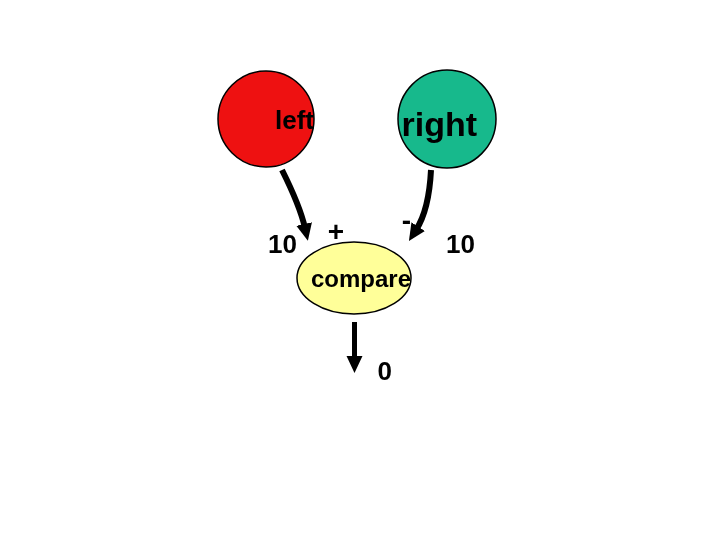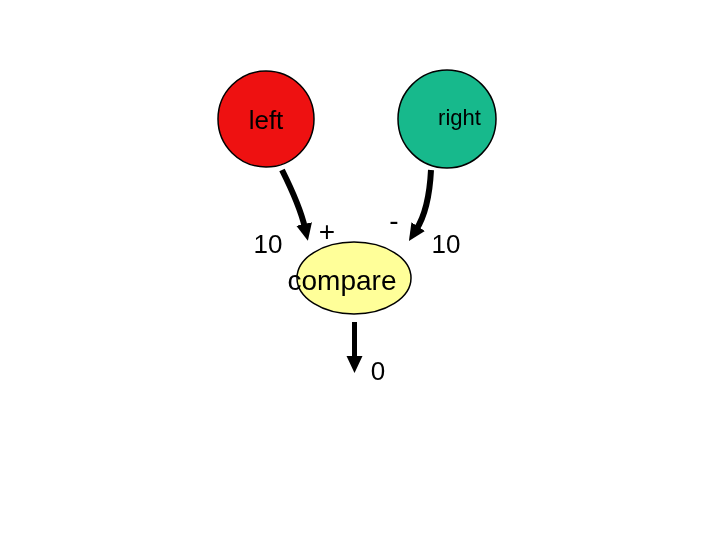--- a/index.html
+++ b/index.html
@@ -16,33 +16,33 @@
     font-family: "Liberation Sans", sans-serif;
   }
   .shapes {
     position: absolute;
     left: 0;
     top: 0;
   }
   .lbl {
     position: absolute;
     font-family: "Liberation Sans", sans-serif;
-    font-weight: normal;
+    font-weight: bold;
     color: #000000;
-    text-align: center;
+    text-align: right;
     line-height: 1.1;
     white-space: nowrap;
   }
   #left-label   { left: 218px; top: 106px; width: 96px;  font-size: 26px; }
-  #right-label  { left: 410px; top: 106px; width: 99px;  font-size: 22px; }
+  #right-label  { left: 378px; top: 106px; width: 99px;  font-size: 34px; }
   #plus-sign    { left: 310px; top: 217px; width: 34px;  font-size: 28px; }
   #minus-sign   { left: 377px; top: 206px; width: 34px;  font-size: 28px; }
   #ten-left     { left: 239px; top: 230px; width: 58px;  font-size: 26px; }
   #ten-right    { left: 417px; top: 230px; width: 58px;  font-size: 26px; }
-  #compare-label{ left: 284px; top: 266px; width: 116px; font-size: 28px; }
+  #compare-label{ left: 295px; top: 266px; width: 116px; font-size: 24px; }
   #zero-label   { left: 364px; top: 357px; width: 28px;  font-size: 26px; }
   #caption      { left: 234px; top: 405px; width: 240px; font-size: 26px; }
 </style>
 </head>
 <body>
 
 <div class="slide">
 
   <svg class="shapes" width="720" height="540" viewBox="0 0 720 540">
     <defs>

